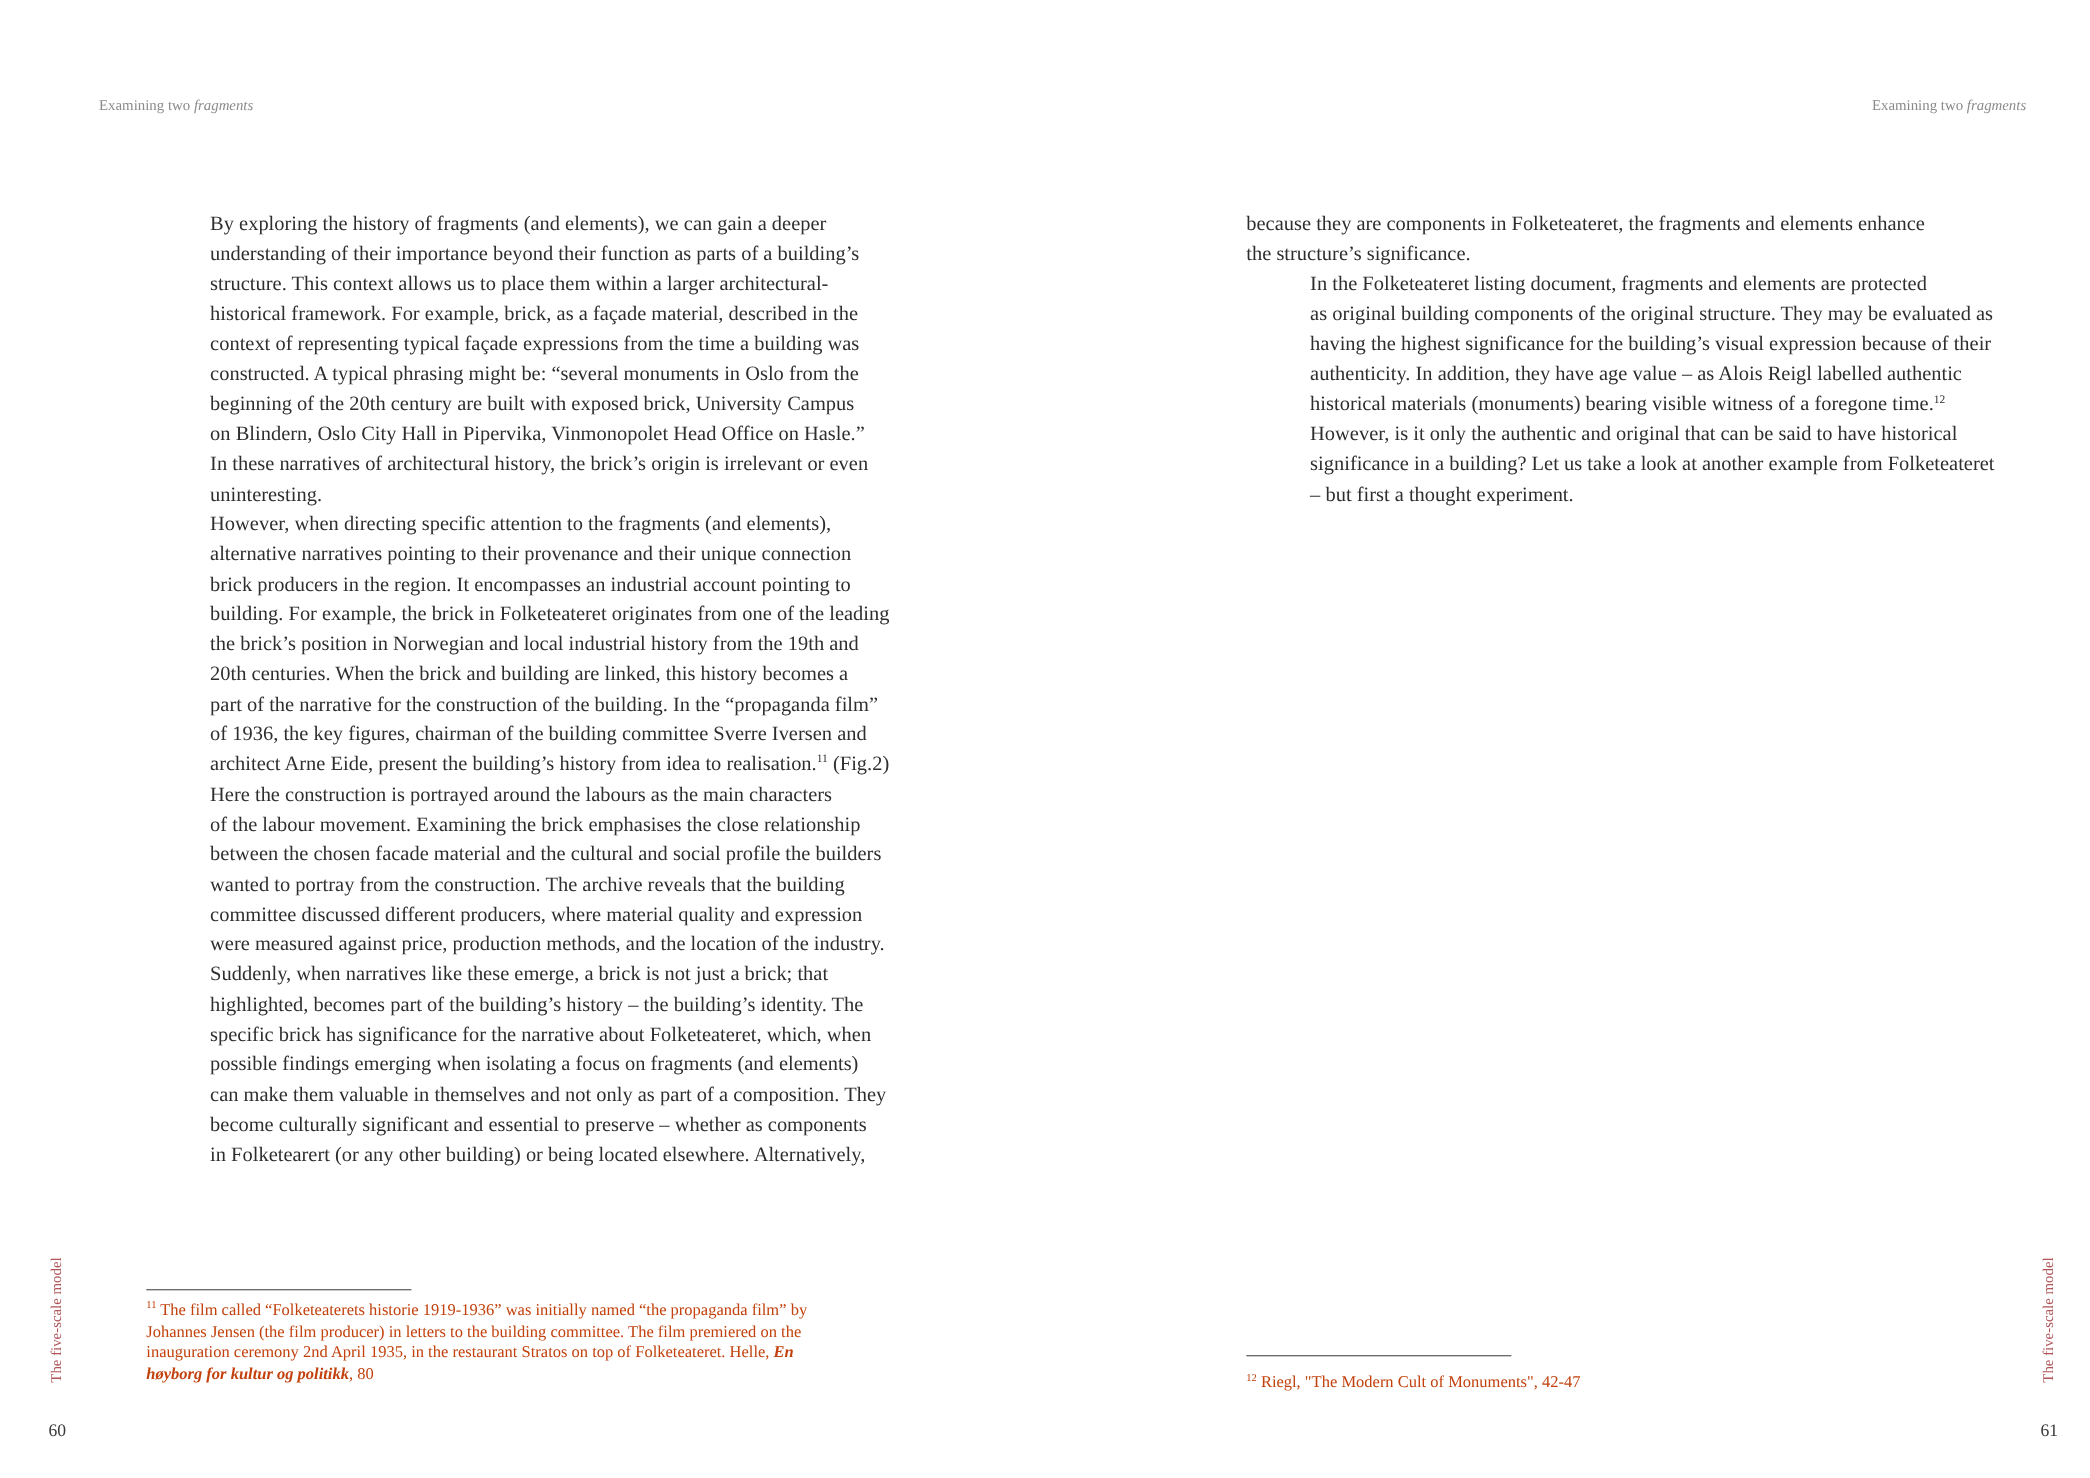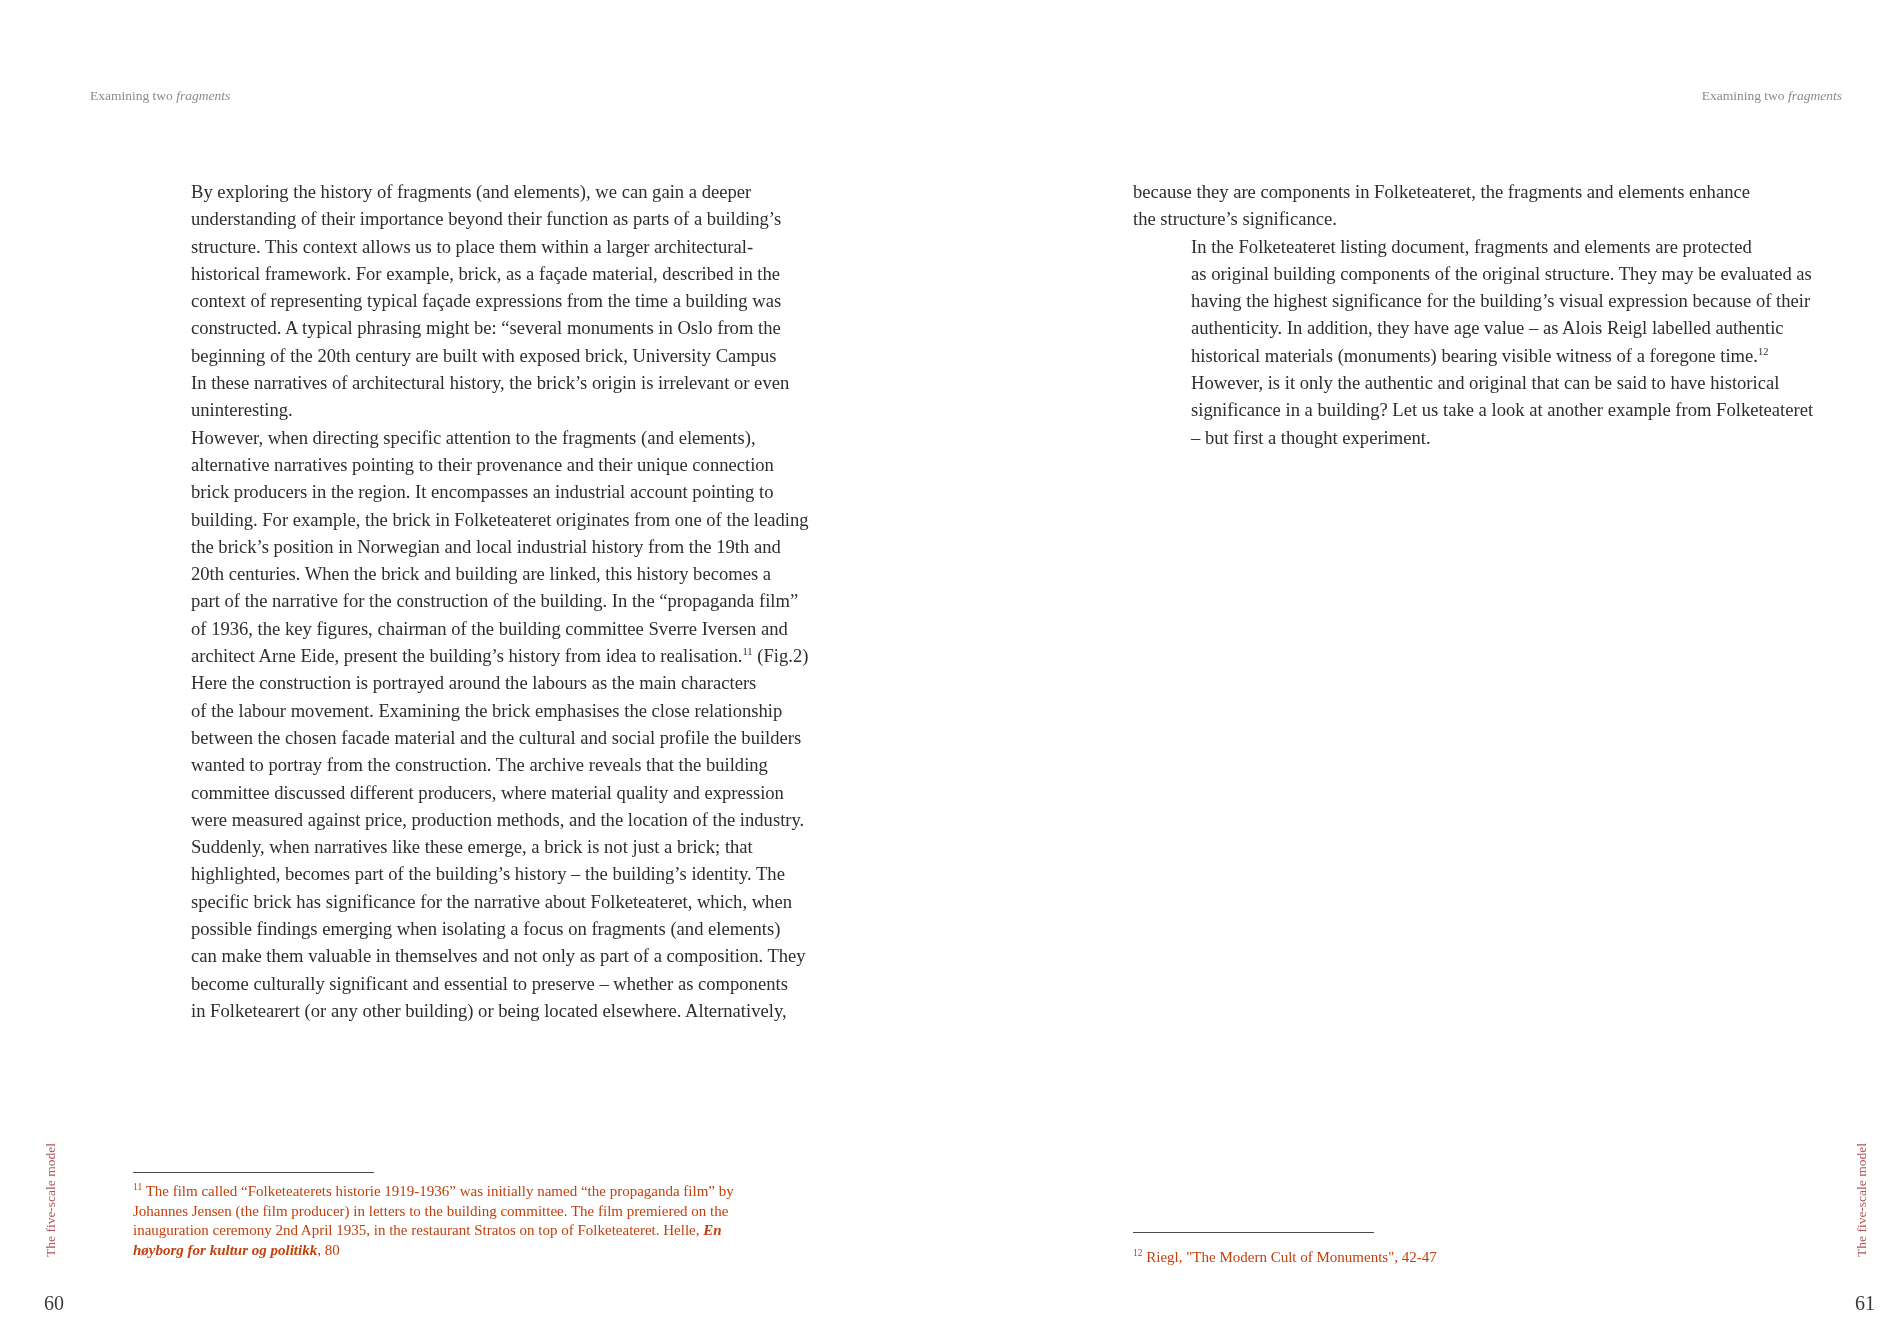--- a/index.html
+++ b/index.html
@@ -8,21 +8,21 @@
     .spread { position: absolute; inset: 0; }
     .page { position: absolute; top: 0; height: 1344px; padding-left: 22px; }
     .page-left { left: 0; width: 950px; }
     .page-right { left: 950px; width: 950px; }
 
     .running-head { position: absolute; top: 88px; font-size: 13.5px; color: #8a8a8a; white-space: nowrap; }
     .running-head i { font-style: italic; }
     .page-left .running-head { left: 90px; }
     .page-right .running-head { right: 80px; }
 
-    .body-text { position: absolute; top: 178px; font-size: 18.6px; line-height: 27.3px; color: #2e2e2e; }
+    .body-text { position: absolute; top: 190px; font-size: 18.6px; line-height: 27.3px; color: #2e2e2e; }
     .page-left .body-text { left: 133px; width: 648px; }
     .page-right .body-text { left: 183px; width: 648px; }
     .body-text p { margin: 0; }
     .body-text p.indent { text-indent: 58px; }
     .body-text .line { display: block; white-space: nowrap; }
     sup.fn { font-size: 10.5px; vertical-align: 7px; line-height: 0; }
 
     .fn-rule { position: absolute; height: 0; border-top: 1.6px solid #4a4a4a; }
     .page-left .fn-rule { left: 133px; top: 1172px; width: 241px; }
     .page-right .fn-rule { left: 183px; top: 1232px; width: 241px; }
@@ -34,41 +34,42 @@
     .footnote i { font-style: italic; font-weight: bold; }
     sup.fnnum { font-size: 9.5px; vertical-align: 6px; line-height: 0; }
 
     .side-title { position: absolute; top: 1142px; height: 115px; width: 20px;
                   font-size: 13.5px; color: #b0565a; white-space: nowrap; }
     .side-title span { position: absolute; left: 50%; top: 50%;
                        transform: translate(-50%, -50%) rotate(-90deg); }
     .page-left .side-title { left: 41px; }
     .page-right .side-title { left: 902px; }
 
-    .page-number { position: absolute; top: 1292px; font-size: 20px; color: #3a3a3a; }
+    .page-number { position: absolute; top: 1292px; font-size: 16px; color: #3a3a3a; }
     .page-left .page-number { left: 44px; }
     .page-right .page-number { left: 905px; }
   </style>
 </head>
 <body>
 
 <div class="spread">
 
   <div class="page page-left">
     <div class="running-head"><span>Examining two </span><i>fragments</i></div>
 
     <div class="body-text">
       <p class="indent">
         <span class="line">By exploring the history of fragments (and elements), we can gain a deeper</span>
         <span class="line">understanding of their importance beyond their function as parts of a building’s</span>
         <span class="line">structure. This context allows us to place them within a larger architectural-</span>
         <span class="line">historical framework. For example, brick, as a façade material, described in the</span>
         <span class="line">context of representing typical façade expressions from the time a building was</span>
         <span class="line">constructed. A typical phrasing might be: “several monuments in Oslo from the</span>
         <span class="line">beginning of the 20th century are built with exposed brick, University Campus</span>
+        <span class="line">on Blindern, Oslo City Hall in Pipervika, Vinmonopolet Head Office on Hasle.”</span>
         <span class="line">In these narratives of architectural history, the brick’s origin is irrelevant or even</span>
         <span class="line">uninteresting.</span>
       </p>
       <p class="indent">
         <span class="line">However, when directing specific attention to the fragments (and elements),</span>
         <span class="line">alternative narratives pointing to their provenance and their unique connection</span>
         <span class="line">brick producers in the region. It encompasses an industrial account pointing to</span>
         <span class="line">building. For example, the brick in Folketeateret originates from one of the leading</span>
         <span class="line">the brick’s position in Norwegian and local industrial history from the 19th and</span>
         <span class="line">20th centuries. When the brick and building are linked, this history becomes a</span>

